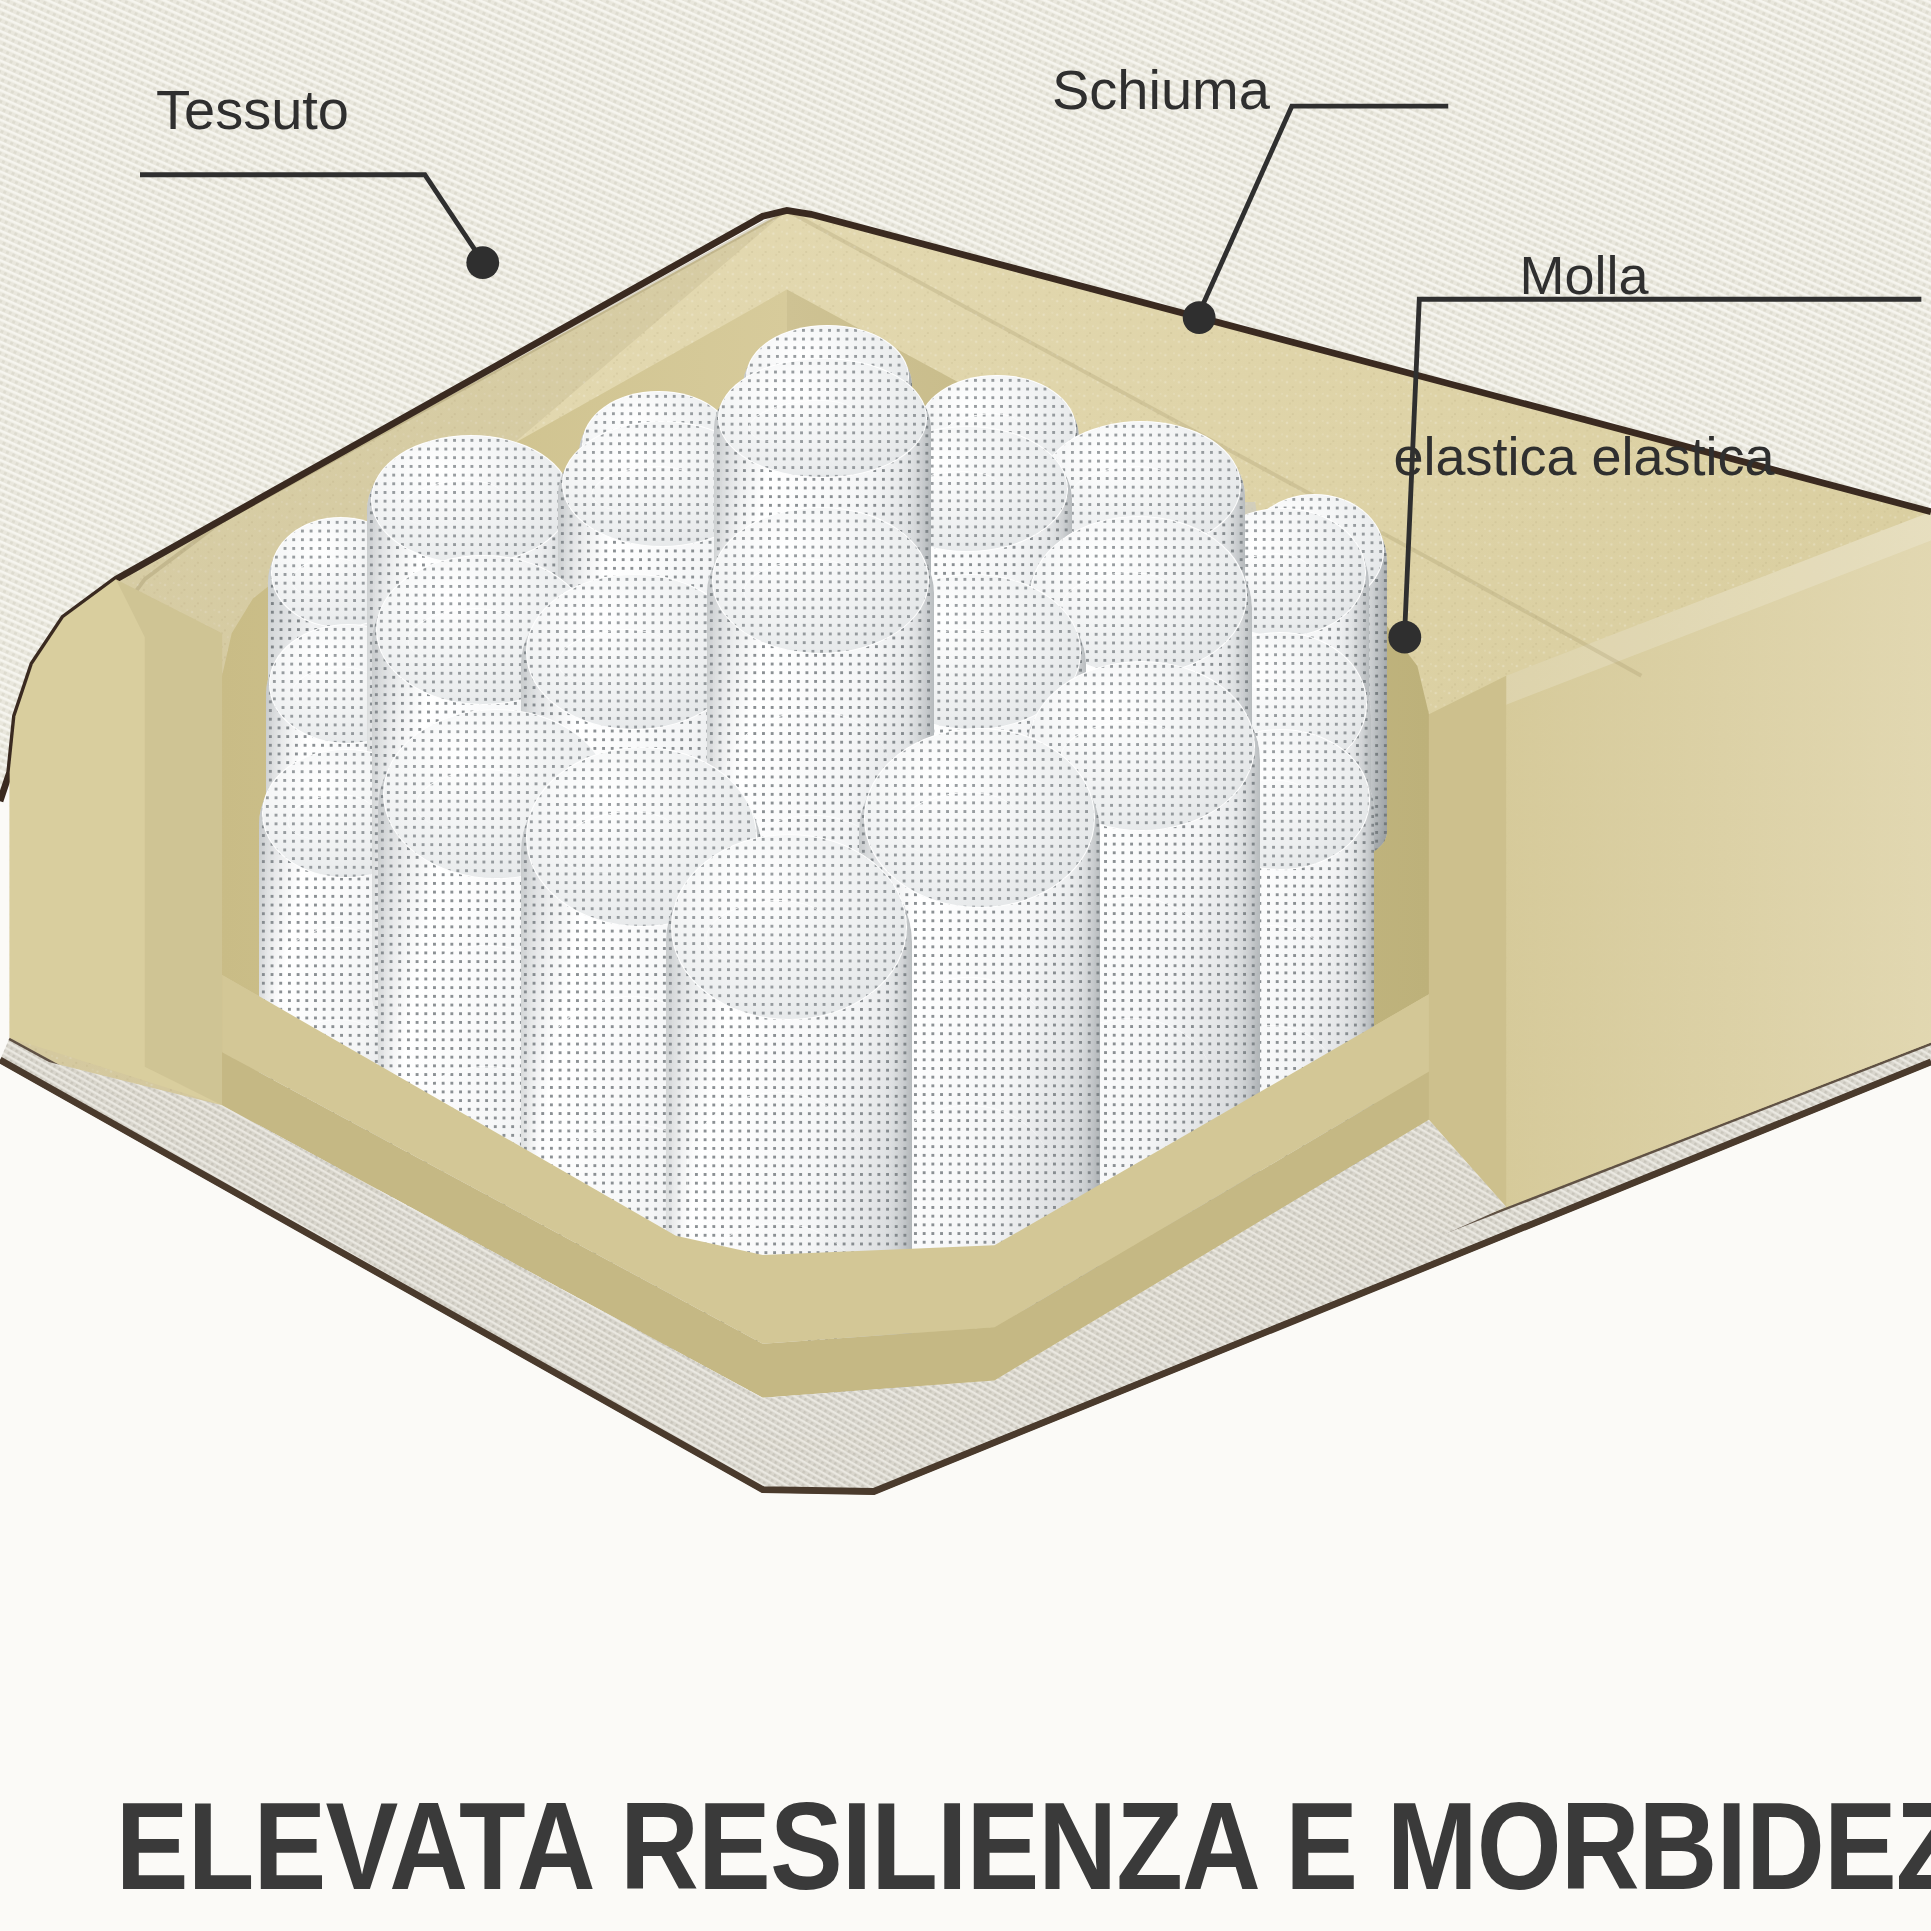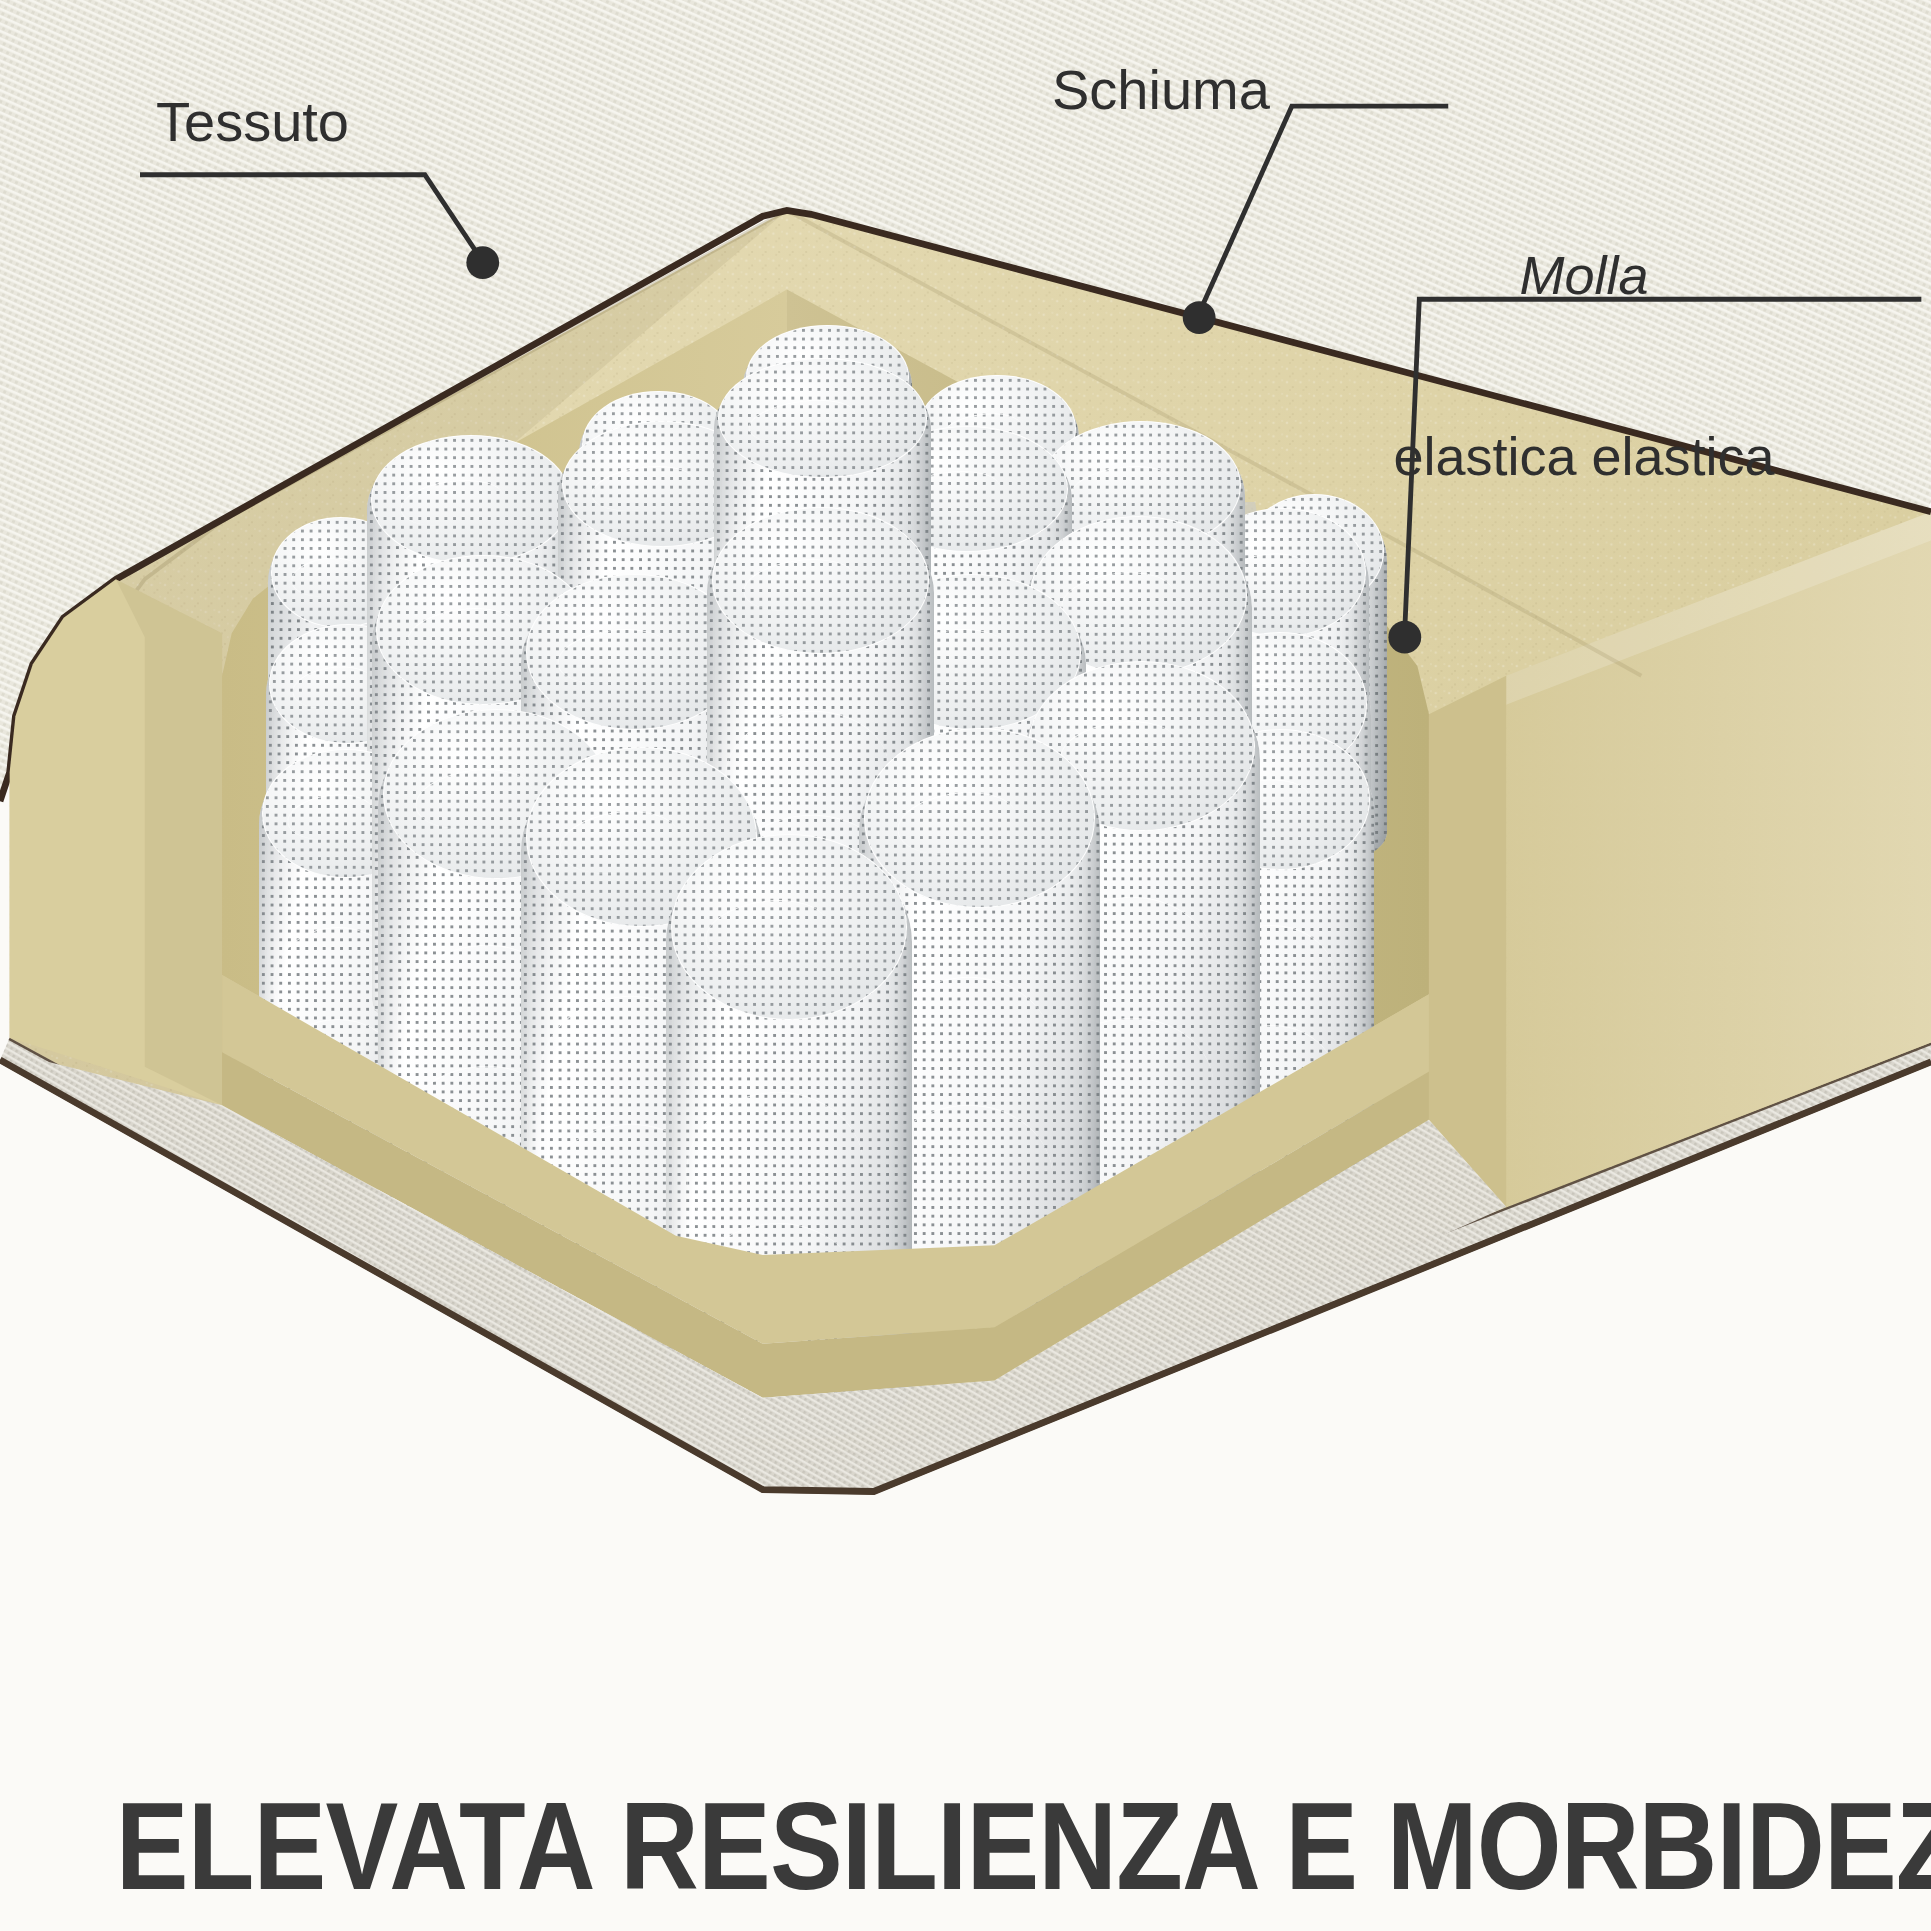--- a/index.html
+++ b/index.html
@@ -93,34 +93,33 @@
   }
   .label{
     position:absolute;
     color:#2f2f2f;
     white-space:pre;
     line-height:1.12;
   }
   #label-tessuto{
     left:156px; top:79px;
     font-size:56px;
-    margin-top:12px;
   }
   #label-schiuma{
     left:1052px; top:27px;
     font-size:56px;
     margin-top:32px;
   }
   #label-molla{
     left:1246px; top:124px;
     font-size:54px;
     width:676px;
     text-align:center;
   }
-  #label-molla .l1{display:block;font-style:italic;}
+  #label-molla .l1{display:block;}
   #label-molla .l2{display:block;}
 
   
   #headline{
     position:absolute;
     left:0; top:1775px; width:1931px;
     text-align:center;
     color:#3a3a3a;
     font-family:"Liberation Sans Narrow","Liberation Sans",sans-serif;
     font-weight:bold;

